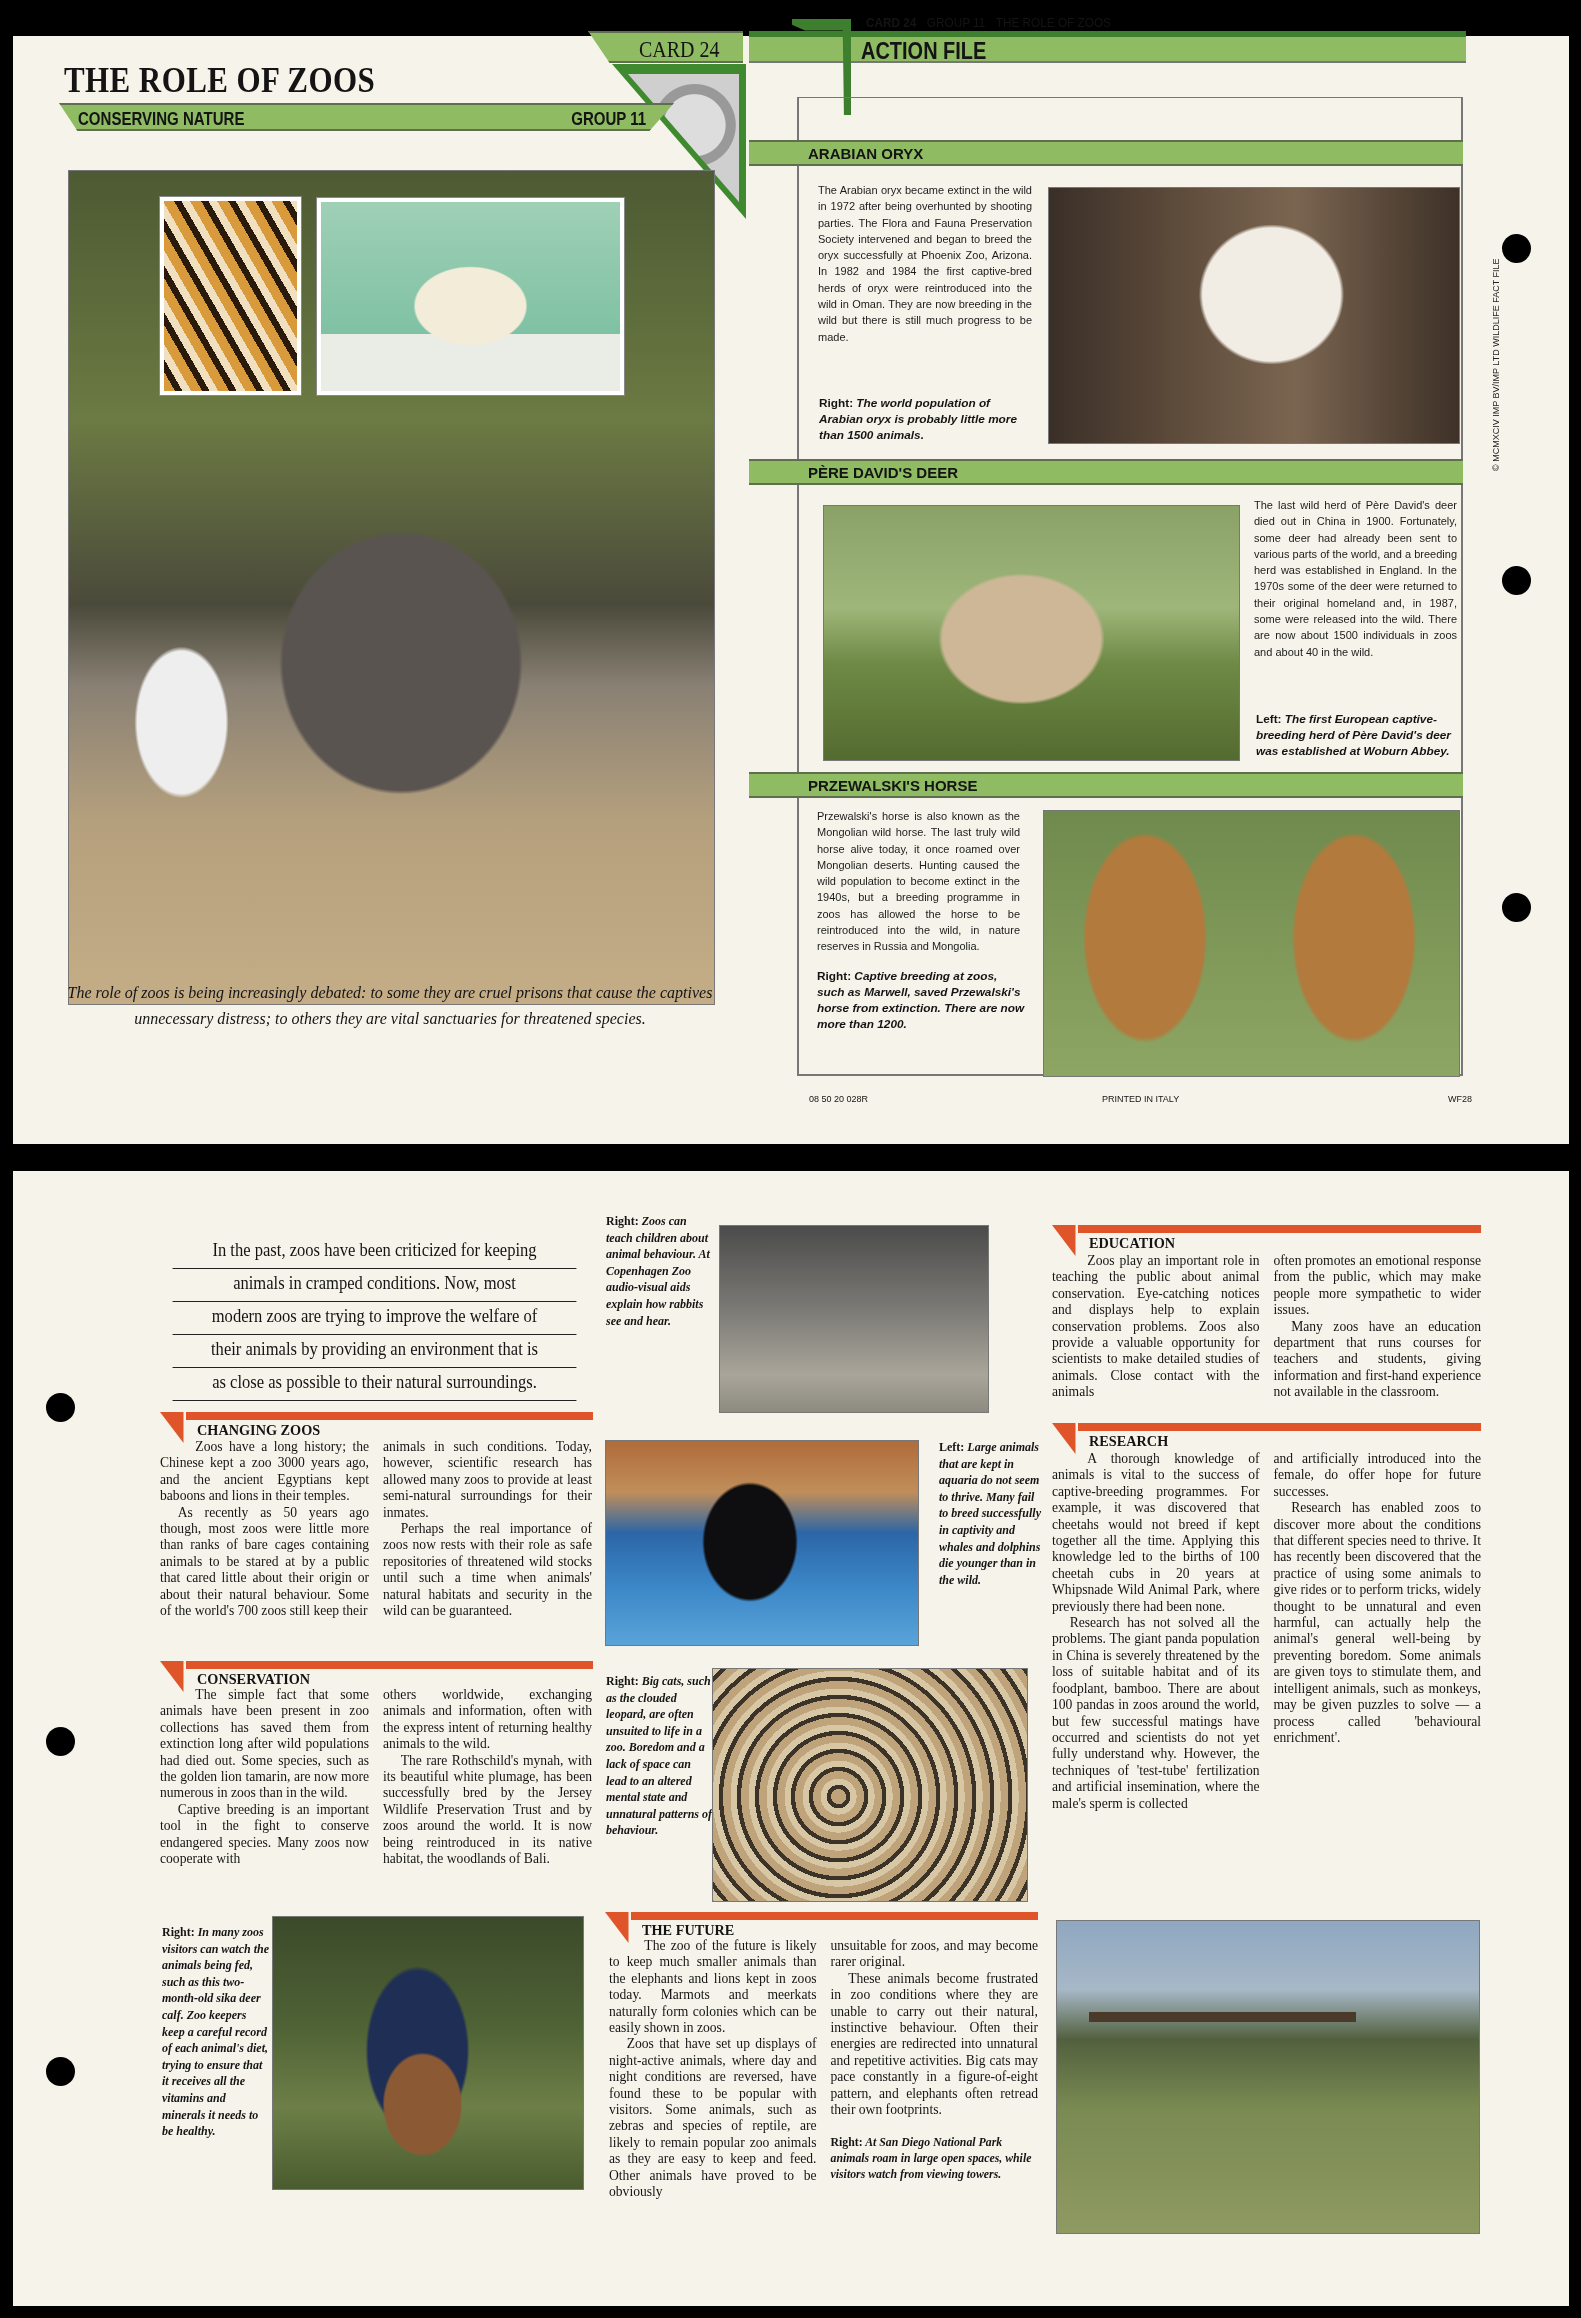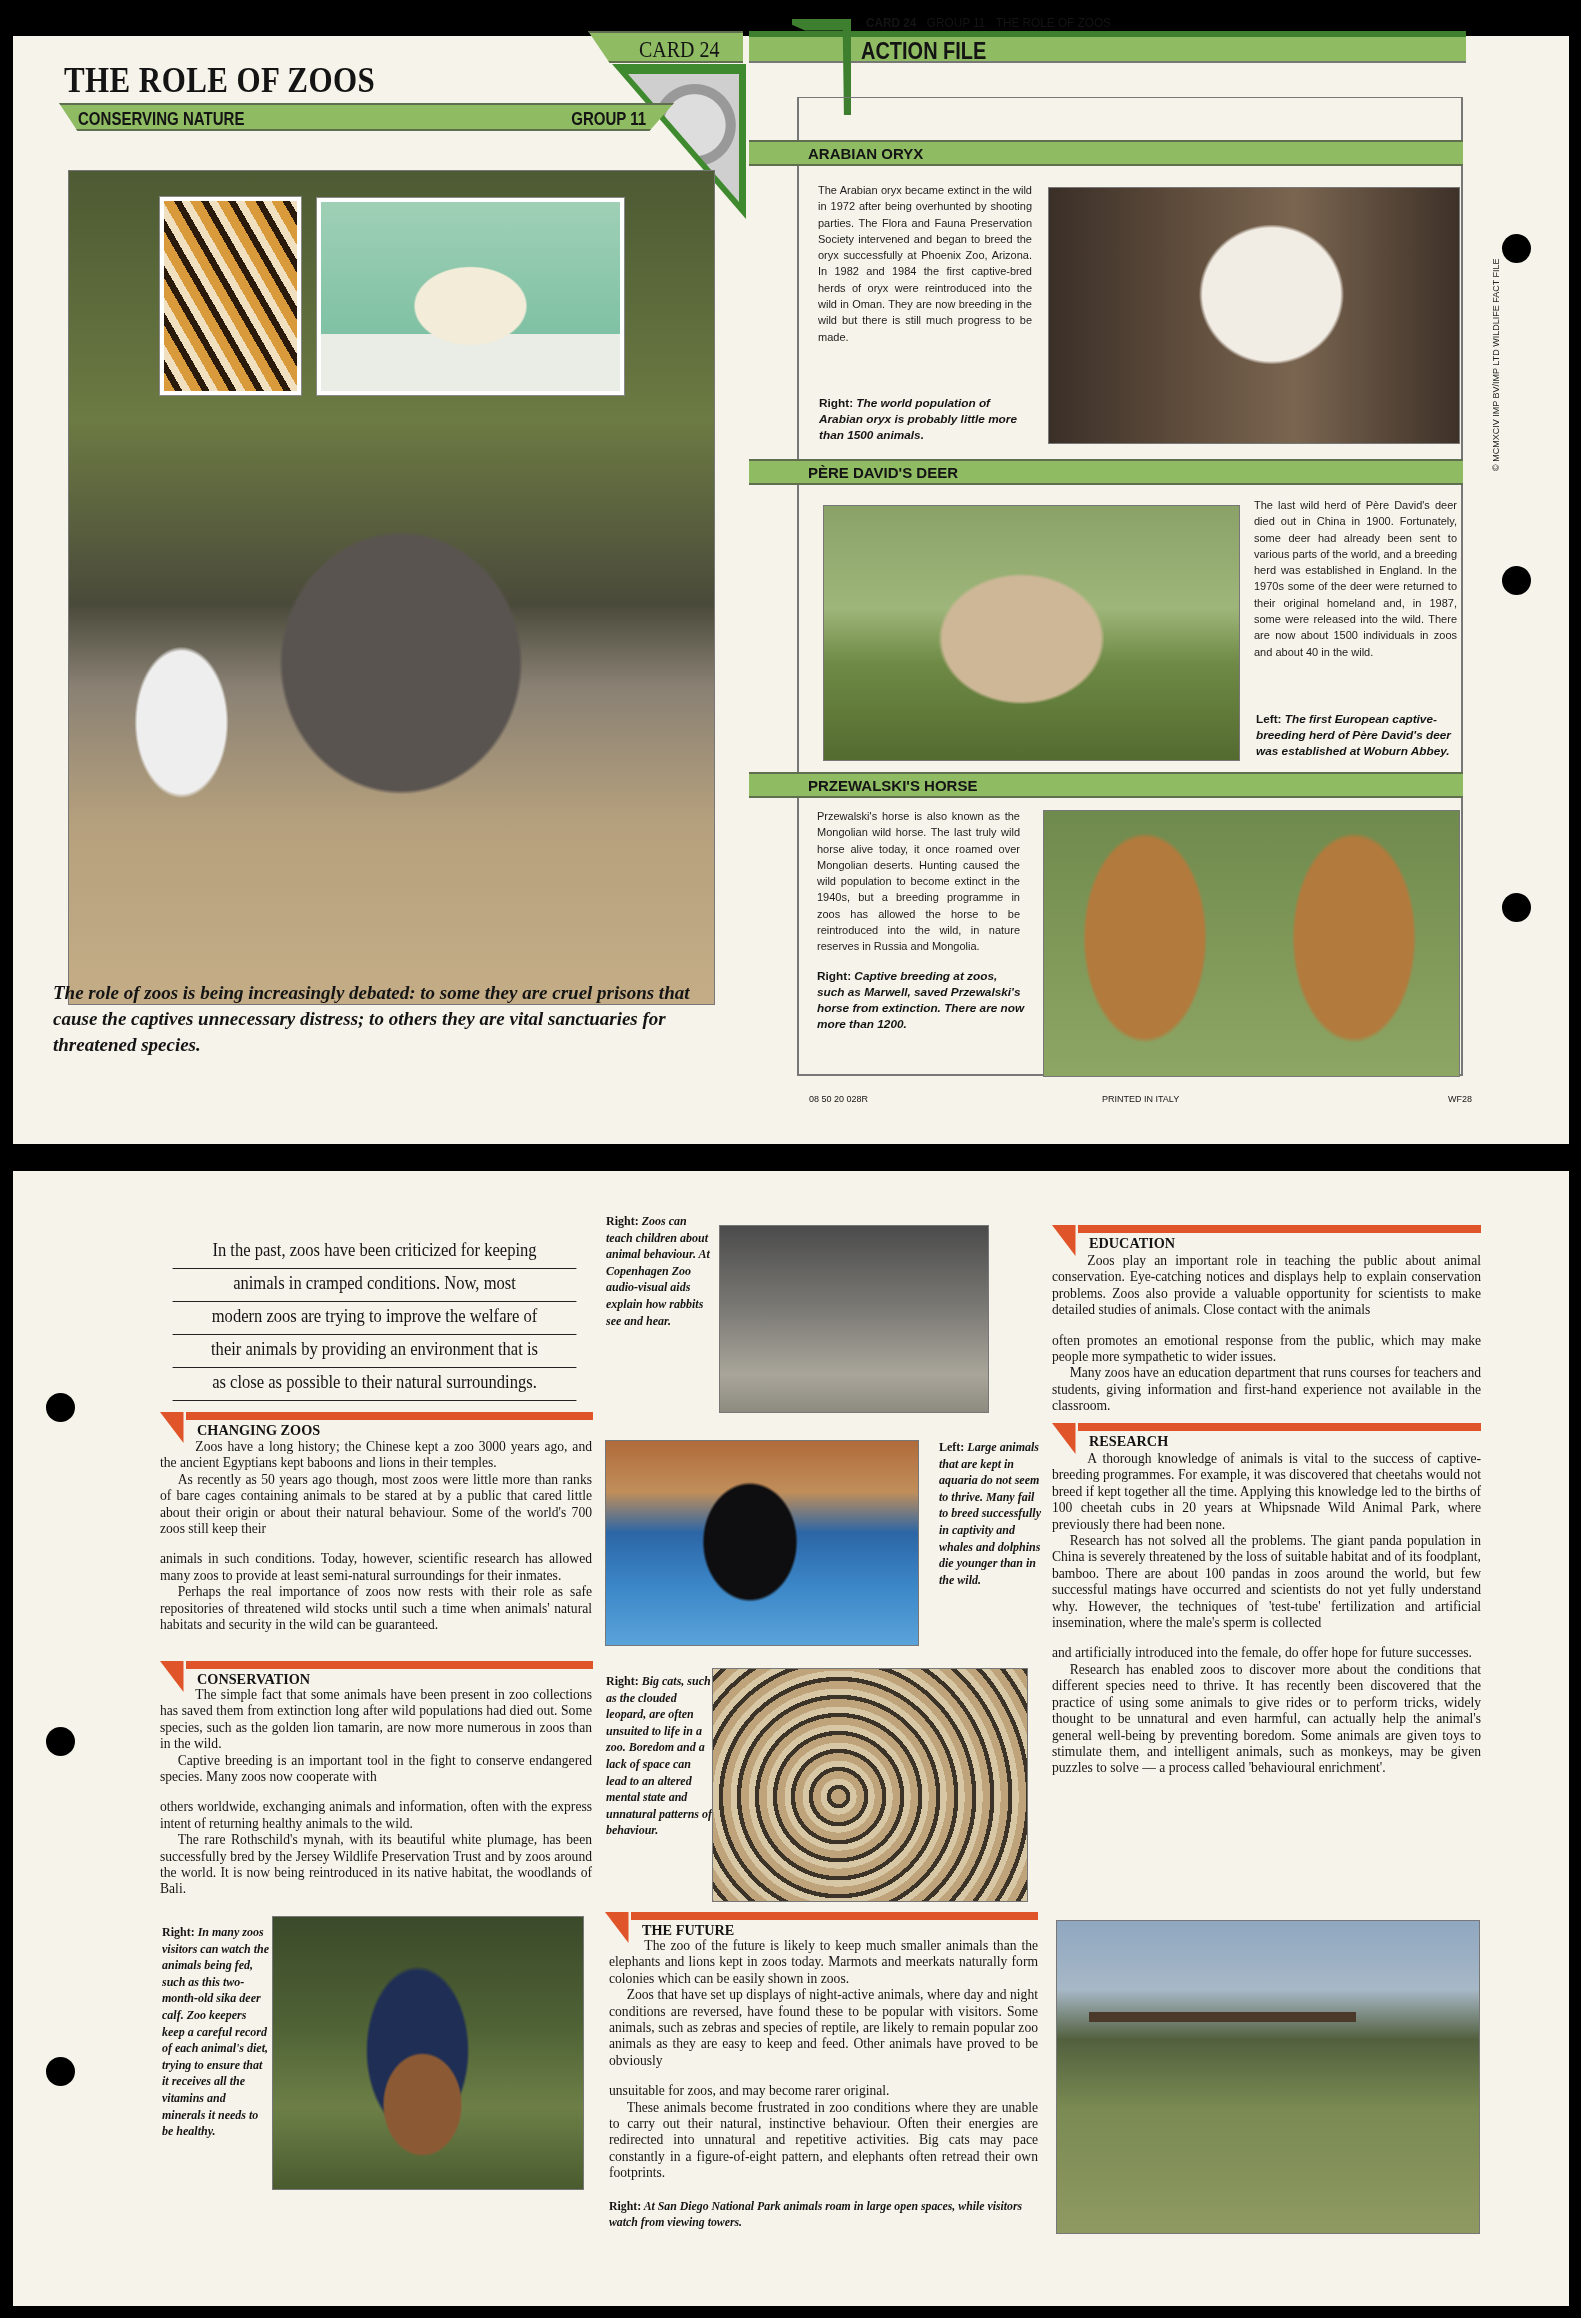--- a/index.html
+++ b/index.html
@@ -35,21 +35,21 @@
   
   .title-main { left: 64px; top: 59px; font-size: 36px; font-weight: bold; letter-spacing: 0.5px; transform: scaleX(0.86); transform-origin: left; }
   .green { background: #8fbb63; }
   .band { position:absolute; border-top: 2.1px solid #5e6e4e; border-bottom: 2.1px solid #5e6e4e; }
   .card-tab { left: 588px; top: 31px; width: 155px; height: 32px; clip-path: polygon(0 0, 100% 0, 100% 100%, 14% 100%); }
   .card-tab span { position:absolute; left: 51px; top: 3.2px; font-size: 23.5px; font-family: "Liberation Serif", serif; transform: scaleX(0.85); transform-origin: left; }
   .subband { left: 59px; top: 103px; width: 615px; height: 28px; clip-path: polygon(0 0, 100% 0, 96% 100%, 3% 100%); }
   .subband .lbl { position:absolute; top: 3.7px; font-family: "Liberation Sans", sans-serif; font-weight: bold; font-size: 17.7px; transform: scaleX(0.85); }
   .tri-green { left: 612px; top: 64px; width: 134px; height: 155px; background: #3f8a2e; clip-path: polygon(0 0, 100% 0, 100% 100%); }
   .tri-inner { left: 628px; top: 74px; width: 111px; height: 128px; background: radial-gradient(circle at 60% 40%, #ddd 0 30%, #999 31% 40%, #cfcfcf 41%); clip-path: polygon(0 0, 100% 0, 100% 100%); }
-  .top-caption { left: 53px; top: 980px; width: 674px; font-style: italic; font-weight: bold; font-size: 19px; line-height: 26px; }
+  .top-caption { left: 53px; top: 980px; width: 674px; text-align: center; font-style: italic; font-weight: normal; font-size: 16px; line-height: 26px; }
 
   
   .crumb { left: 866px; top: 15px; font-family: "Liberation Sans", sans-serif; font-size: 13.4px; transform: scaleX(0.88); transform-origin: left; }
   .crumb b { font-weight: bold; margin-right: 11.8px; }
   .crumb span { margin-right: 11.8px; }
   .af-band { left: 749px; top: 31px; width: 717px; height: 32px; border-top: 6.4px solid #3e7f2f; border-bottom: 2.1px solid #777; }
   .af-band .lbl { position:absolute; left: 112px; top: 1.1px; font-family: "Liberation Sans", sans-serif; font-weight: bold; font-size: 23.5px; transform: scaleX(0.85); transform-origin: left; }
   .af-tri { left: 792px; top: 19px; width: 59px; height: 96px; background: #3e7f2f; clip-path: polygon(0 0, 100% 0, 100% 100%, 88% 100%, 86% 12%, 22% 12%, 0 6%); }
   .af-frame { left: 797px; top: 97px; width: 666px; height: 979px; border: 2.1px solid #777; border-top-width: 1.6px; }
   .sec-band { left: 749px; width: 714px; height: 26px; }
@@ -63,21 +63,21 @@
   
   .hole { position:absolute; width: 29px; height: 29px; border-radius: 50%; background: #000; }
 
   
   .intro { left: 155px; top: 1236px; width: 439px; font-family: Liberation Serif, serif; font-size: 18px; }
   .intro .line { text-align: center; height: 33px; line-height: 28px; border-bottom: 1.6px solid #222; transform: scaleX(0.92); }
   .sect-head { position:absolute; height: 32px; }
   .sect-head .bar { position:absolute; left: 26px; top: 0; right: 0; height: 7.5px; background: #e0542a; }
   .sect-head .flag { position:absolute; left: 0; top: 0; width: 23.5px; height: 31px; background: #e0542a; clip-path: polygon(0 0, 100% 0, 100% 100%); }
   .sect-head .ttl { position:absolute; left: 37px; top: 8.6px; font-weight: bold; font-size: 15.5px; transform: scaleX(0.92); transform-origin: left; white-space: nowrap; }
-  .cols { position:absolute; display: flex; gap: 14px; font-size: 13.6px; line-height: 16.4px; text-align: justify; flex-direction: column; }
+  .cols { position:absolute; display: flex; gap: 14px; font-size: 13.6px; line-height: 16.4px; text-align: justify; }
   .cols > div { flex: 1; }
   .cols p { text-indent: 1.3em; }
   .cols p.first { text-indent: 2.6em; }
   .side-cap { position:absolute; font-family: "Liberation Serif", serif; font-size: 12px; line-height: 16.6px; font-style: italic; font-weight: bold; }
   .side-cap b { font-style: normal; }
   .inline-cap { font-size: 11.8px; line-height: 16px; font-style: italic; font-weight: bold; }
   .inline-cap b { font-style: normal; }
 </style>
 </head>
 <body>

